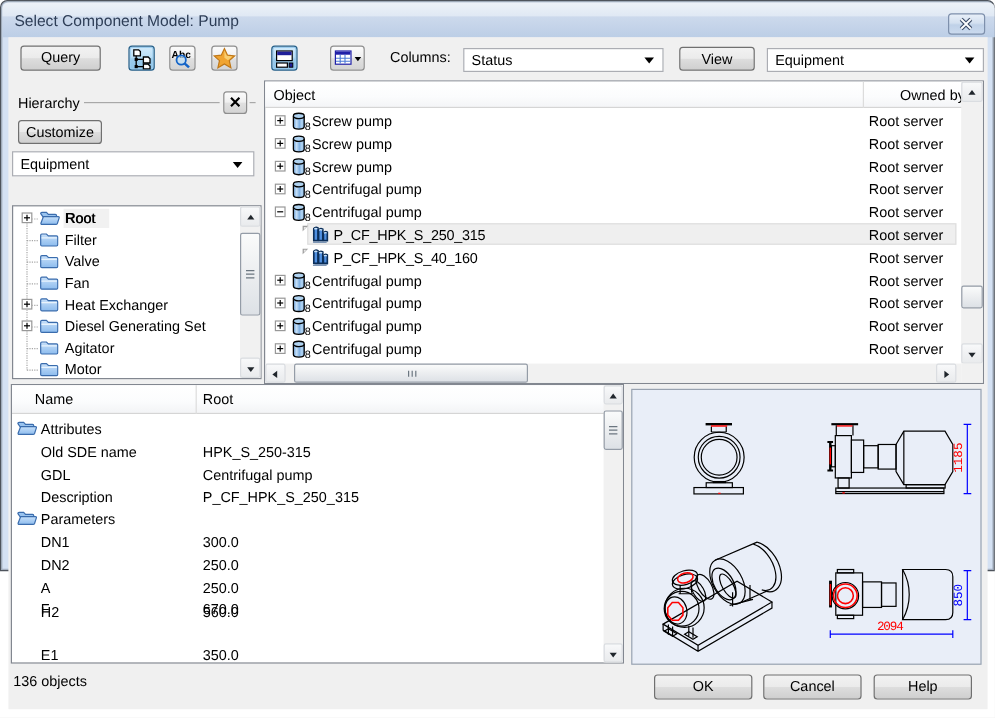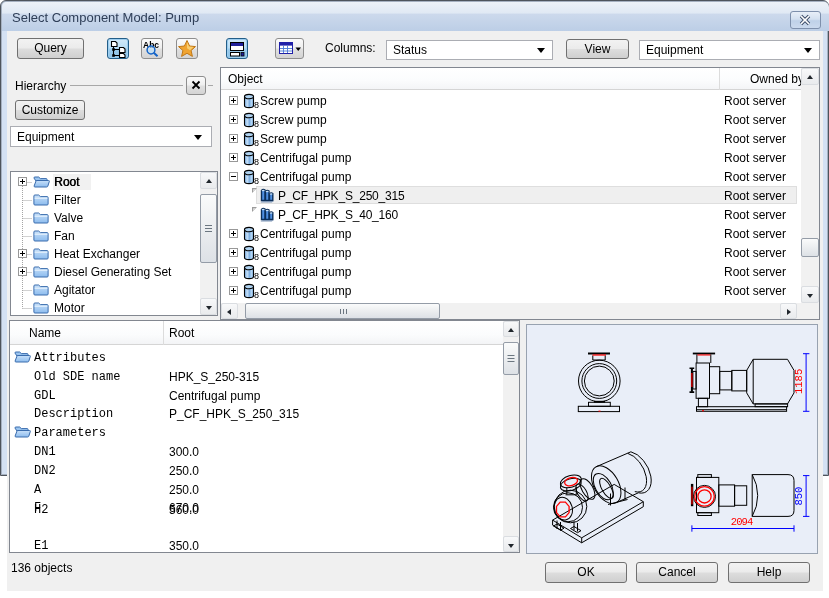--- a/index.html
+++ b/index.html
@@ -54,21 +54,21 @@
 .rtx2 { position:absolute; left:57px; top:3px; letter-spacing:-0.2px; }
 .rown { position:absolute; left:503px; top:3px; }
 .rcorner { position:absolute; left:31px; top:2px; }
 .rtow { position:absolute; left:39px; top:2px; }
 .rsel { position:absolute; left:35px; top:0px; width:541px; height:18px; background:#EFEFEF; border:1px solid #DEDEDE; }
 .trow { position:absolute; left:0; width:190px; height:18px; }
 .tfold { position:absolute; left:22px; top:2px; }
 .ttx { position:absolute; left:43px; top:2px; }
 .brow { position:absolute; left:0; width:493px; height:18.8px; }
 .bfold { position:absolute; left:4px; top:2px; }
-.bname { position:absolute; left:24px; top:3px;font-family:Liberation Mono, monospace; }
+.bname { position:absolute; left:24px; top:3px; }
 .bval { position:absolute; left:159px; top:3px; }
 </style>
 </head>
 <body>
 <svg width="0" height="0" style="position:absolute">
   <defs>
     <linearGradient id="gfold" x1="0" y1="0" x2="0" y2="1">
       <stop offset="0" stop-color="#C8E0F9"></stop>
         <stop offset="1" stop-color="#8DBCEE"></stop>
     </linearGradient>

